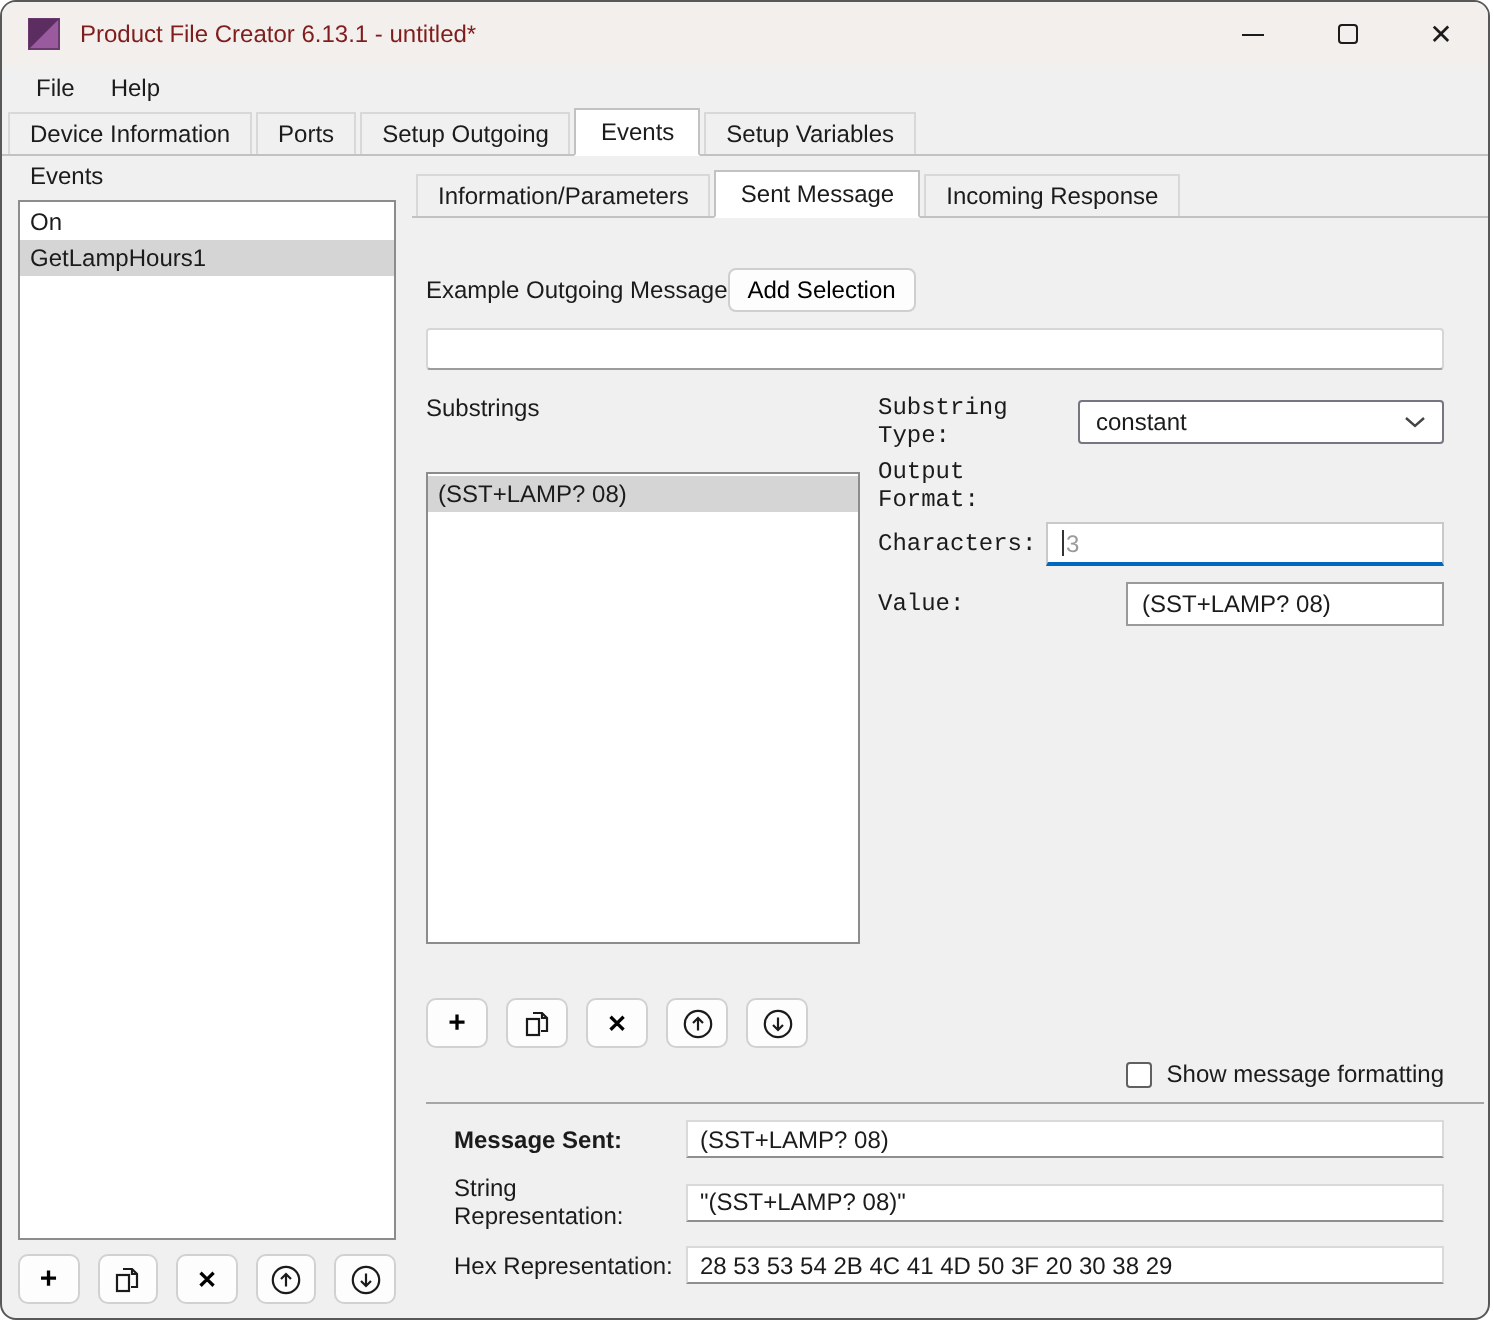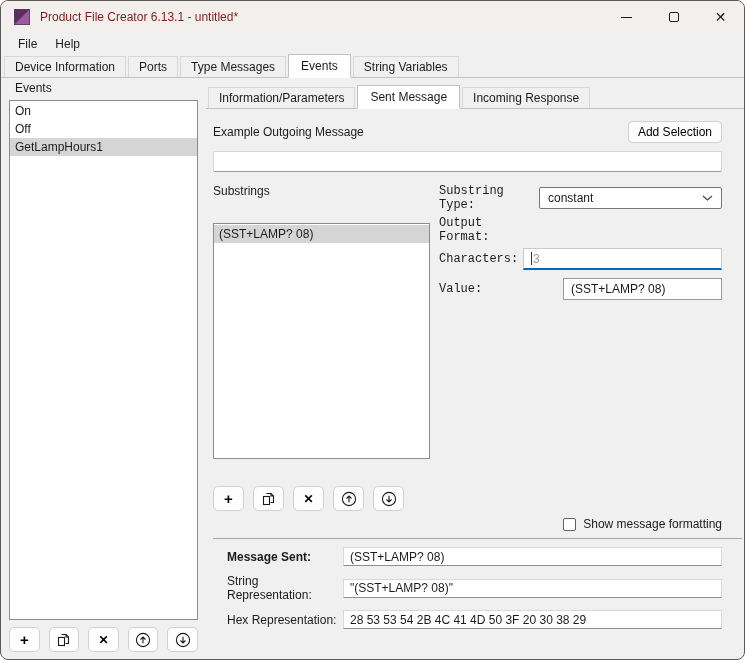--- a/index.html
+++ b/index.html
@@ -41,21 +41,21 @@
   .tool-btn {
     width:31px; height:25px; background:#fdfdfd; border:1px solid #d1d1d1; border-radius:5px;
     display:flex; align-items:center; justify-content:center; cursor:default; padding:0;
   }
   .glyph-plus { font-size:15px; font-weight:600; line-height:1; }
   .glyph-x { font-size:12px; font-weight:700; line-height:1; }
   
   .right-panel { position:absolute; left:205px; top:84px; right:0; bottom:0; }
   .subtabbar { display:flex; align-items:flex-end; border-bottom:1px solid #c2c2c2; padding-left:2px; }
   .right-content { padding:0 22px 0 7px; }
-  .example-row { display:flex; justify-content:space-between; align-items:center; margin-top:12px; }
+  .example-row { display:flex; justify-content:flex-start; align-items:center; margin-top:25px; }
   .add-selection-btn { background:#fdfdfd; border:1px solid #cfcfcf; border-radius:4px; padding:3px 9px; font-size:12px; cursor:default; }
   .wide-input {
     margin-top:8px; height:21px; width:100%; background:#ffffff;
     border:1px solid #d6d6d6; border-bottom-color:#9c9c9c; border-radius:2px;
     display:flex; align-items:center; padding:0 6px;
   }
   .columns { display:flex; margin-top:12px; }
   .col-left { width:217px; flex:none; display:flex; flex-direction:column;gap:20px; }
   .substr-listbox { height:236px; flex:none; }
   .col-right { flex:1; margin-left:9px; display:flex; flex-direction:column; }
@@ -111,30 +111,29 @@
   </div>
 
   <div class="menubar">
     <span class="menu-item">File</span>
     <span class="menu-item">Help</span>
   </div>
 
   <div class="tabbar">
     <span class="tab">Device Information</span>
     <span class="tab">Ports</span>
-    <span class="tab">Type Messages</span>
+    <span class="tab">Setup Outgoing</span>
     <span class="tab active">Events</span>
-    <span class="tab">String Variables</span>
+    <span class="tab">Setup Variables</span>
   </div>
 
   <div class="events-panel">
     <div class="panel-label">Events</div>
     <div class="listbox">
       <div class="list-item">On</div>
-      <div class="list-item">Off</div>
       <div class="list-item selected">GetLampHours1</div>
     </div>
     <div class="panel-toolbar">
       <button class="tool-btn">
         <span class="glyph-plus">+</span>
       </button>
       <button class="tool-btn">
         <span>
           <svg width="13" height="14" viewBox="0 0 13 14">
             <path d="M4.5 1.5 H9 L11.5 4 V10.5 H8.5" fill="none" stroke="#1a1a1a" stroke-width="1.1"></path>

